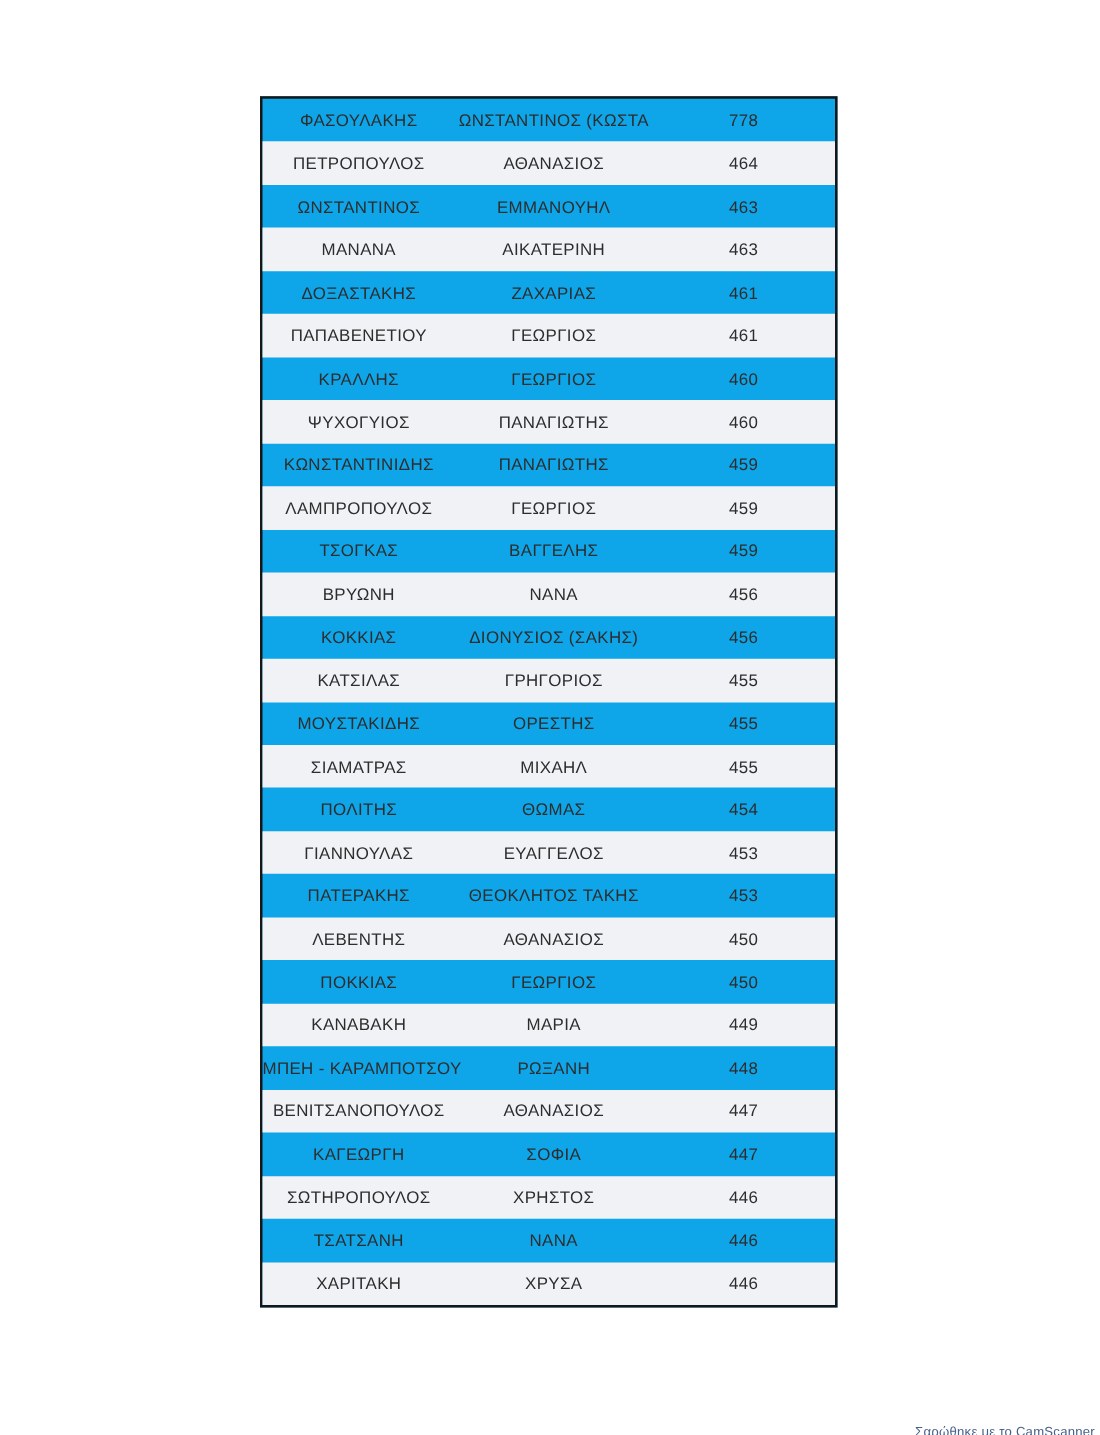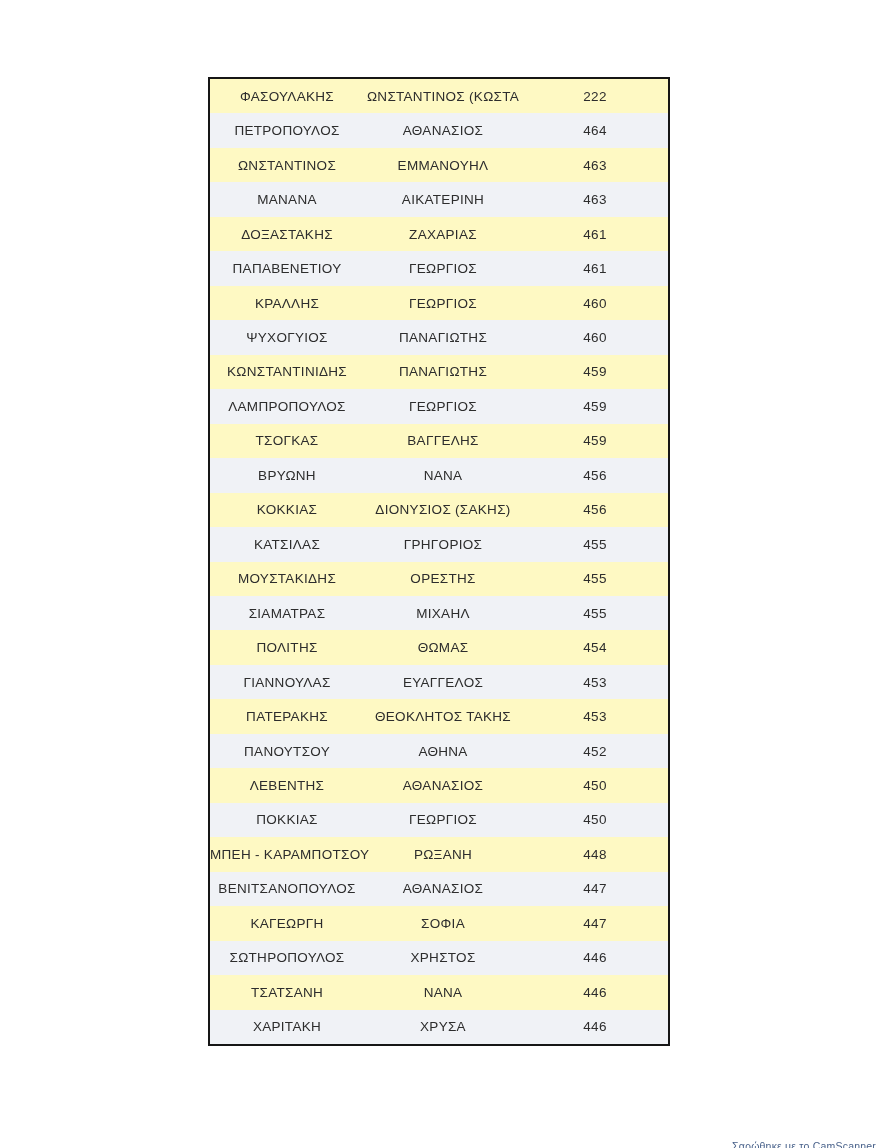--- a/index.html
+++ b/index.html
@@ -15,21 +15,21 @@
     overflow: hidden;
     font-family: "Liberation Sans", sans-serif;
   }
   .results-table {
     position: absolute;
     left: 208px;
     top: 77px;
     width: 458px;
     height: 965px;
     border: 2px solid var(--border-color, #161616);
-    background: #fef9c3;
+    background: #0ea5e9;
     display: grid;
     grid-auto-rows: 1fr;
   }
   .row {
     display: grid;
     grid-template-columns: 154px 158px 1fr;
     align-items: center;
   }
   .row:nth-child(even) {
     background: var(--stripe-color, #f0f2f6);
@@ -53,21 +53,21 @@
 </head>
 <body>
 
 <div class="page">
 
   <div class="results-table">
 
   <div class="row">
         <span class="cell">ΦΑΣΟΥΛΑΚΗΣ</span>
         <span class="cell">ΩΝΣΤΑΝΤΙΝΟΣ (ΚΩΣΤΑ</span>
-        <span class="cell">222</span>
+        <span class="cell">778</span>
       </div>
       <div class="row">
         <span class="cell">ΠΕΤΡΟΠΟΥΛΟΣ</span>
         <span class="cell">ΑΘΑΝΑΣΙΟΣ</span>
         <span class="cell">464</span>
       </div>
       <div class="row">
         <span class="cell">ΩΝΣΤΑΝΤΙΝΟΣ</span>
         <span class="cell">ΕΜΜΑΝΟΥΗΛ</span>
         <span class="cell">463</span>
@@ -146,35 +146,35 @@
         <span class="cell">ΓΙΑΝΝΟΥΛΑΣ</span>
         <span class="cell">ΕΥΑΓΓΕΛΟΣ</span>
         <span class="cell">453</span>
       </div>
       <div class="row">
         <span class="cell">ΠΑΤΕΡΑΚΗΣ</span>
         <span class="cell">ΘΕΟΚΛΗΤΟΣ ΤΑΚΗΣ</span>
         <span class="cell">453</span>
       </div>
       <div class="row">
-        <span class="cell">ΠΑΝΟΥΤΣΟΥ</span>
-        <span class="cell">ΑΘΗΝΑ</span>
-        <span class="cell">452</span>
-      </div>
-      <div class="row">
         <span class="cell">ΛΕΒΕΝΤΗΣ</span>
         <span class="cell">ΑΘΑΝΑΣΙΟΣ</span>
         <span class="cell">450</span>
       </div>
       <div class="row">
         <span class="cell">ΠΟΚΚΙΑΣ</span>
         <span class="cell">ΓΕΩΡΓΙΟΣ</span>
         <span class="cell">450</span>
       </div>
       <div class="row">
+        <span class="cell">ΚΑΝΑΒΑΚΗ</span>
+        <span class="cell">ΜΑΡΙΑ</span>
+        <span class="cell">449</span>
+      </div>
+      <div class="row">
         <span class="cell">ΜΠΕΗ - ΚΑΡΑΜΠΟΤΣΟΥ</span>
         <span class="cell">ΡΩΞΑΝΗ</span>
         <span class="cell">448</span>
       </div>
       <div class="row">
         <span class="cell">ΒΕΝΙΤΣΑΝΟΠΟΥΛΟΣ</span>
         <span class="cell">ΑΘΑΝΑΣΙΟΣ</span>
         <span class="cell">447</span>
       </div>
       <div class="row">

